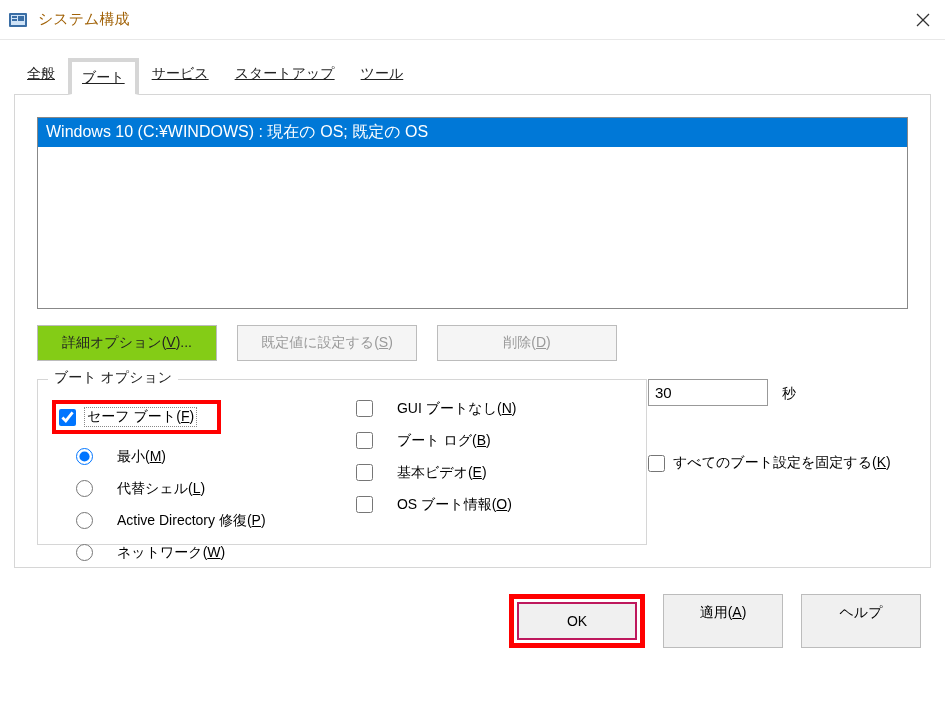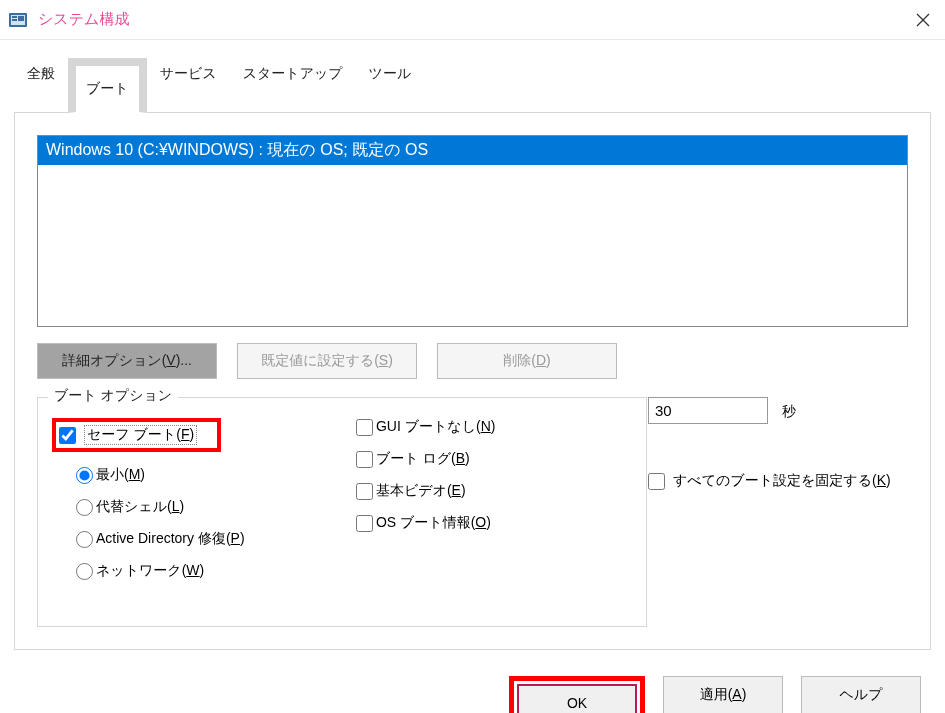--- a/index.html
+++ b/index.html
@@ -1,61 +1,61 @@
 <!DOCTYPE html>
 <html><head>
 <meta charset="utf-8">
 <style>
 * { box-sizing: border-box; margin: 0; padding: 0; font-family: "Yu Gothic UI", "Meiryo", "Segoe UI", sans-serif; font-size: 14px; }
 body { background: #fff; width: 945px; height: 713px; position: relative; overflow: hidden; }
 
 .titlebar { height: 40px; display: flex; align-items: center; padding: 0 8px; border-bottom: 1px solid #e8e8e8; }
 .titlebar .app-icon { width: 20px; height: 20px; margin-right: 10px; display:flex; align-items:center; justify-content:center; }
-.titlebar .title { flex: 1; color: #ec4899; font-size: 15px; }
+.titlebar .title { flex: 1; color: #a16207; font-size: 15px; }
 .titlebar .close { width: 28px; height: 28px; display: flex; align-items: center; justify-content: center; color: #222; cursor: pointer; }
 .titlebar .close svg { width: 14px; height: 14px; }
 
 .tabs { display: flex; margin: 18px 0 0 14px; position: relative; }
-.tab { padding: 6px 12px; border: 1px solid #fff; border-bottom: none; background: #fff; color: #222; cursor: pointer; position: relative; }
+.tab { padding: 6px 12px; border: 1px solid #fff; border-bottom: none; background: #fff; color: #222; cursor: pointer; position: relative; text-decoration: underline; }
 .tab.active { border-color: #d6d6d6; border-bottom: 1px solid #fff; z-index: 2; }
-.tab-highlight { border: 8px solid #3b82f6; padding: 14px 10px; position: relative; z-index: 3; }
+.tab-highlight { border: 4px solid #3b82f6; padding: 7px 10px; position: relative; z-index: 3; }
 
 .tab-panel { border: 1px solid #d6d6d6; margin: -1px 14px 14px 14px; padding: 22px; position: relative; }
 
 .listbox { border: 1px solid #888; width: 100%; height: 192px; background: #fff; overflow-y: auto; margin-bottom: 16px; }
 .listbox .item { padding: 4px 8px; font-size: 16px; }
 .listbox .item.selected { background: #0078d7; color: #fff; }
 
 .button-row { display: flex; gap: 20px; margin-bottom: 18px; }
-.btn { border: 1px solid #bcbcbc; background: #a3a3a3; padding: 8px 0; width: 180px; text-align: center; cursor: pointer; color: #222; }
+.btn { border: 1px solid #bcbcbc; background: #84cc16; padding: 8px 0; width: 180px; text-align: center; cursor: pointer; color: #222; }
 .btn.disabled { color: #9a9a9a; cursor: default; background: #f5f5f5; }
 
 .groupbox { border: 1px solid #d6d6d6; padding: 20px 14px 14px 14px; position: relative; display: inline-block; vertical-align: top; }
 .groupbox .legend { position: absolute; top: -11px; left: 10px; background: #fff; padding: 0 6px; color: #222; }
 
-.boot-opts { width: 610px; height: 230px; }
+.boot-opts { width: 610px; height: 166px; }
 .right-col { float: right; width: 260px; }
 
 .timeout-section { margin-bottom: 20px; }
 .timeout-section .lbl { display: block; margin-bottom: 6px; }
 .timeout-section input { width: 120px; padding: 4px 6px; border: 1px solid #999; font-size: 15px; }
 .timeout-section .unit { margin-left: 10px; }
 
 .fix-row { margin-top: 48px; }
 .check-row { display: flex; align-items: flex-end; gap: 8px; }
 input[type=checkbox] { width: 17px; height: 17px; cursor: pointer; }
 input[type=radio] { width: 17px; height: 17px; cursor: pointer; }
 
 .opt-col { display: inline-block; vertical-align: top; }
 .col1 { width: 300px; }
 .col2 { width: 260px; }
 
 .safe-row { margin-bottom: 14px; }
 .safe-row .highlight-box { border: 4px solid #ff0000; padding: 3px 20px 3px 3px; display: inline-flex; align-items: center; gap: 8px; }
-.radio-row, .gui-row { display: flex; align-items: center; gap: 3px; margin: 0 0 14px 24px; }
+.radio-row, .gui-row { display: flex; gap: 24px; margin: 0 0 14px 24px; }
 .gui-row { margin-left: 0; }
 .ul-key { text-decoration: underline; }
 
 .bottom-bar { display: flex; justify-content: flex-end; gap: 18px; padding: 12px 24px 20px 24px; }
 .dlg-btn { width: 120px; padding: 9px 0; border: 1px solid #bcbcbc; background: #f0f0f0; text-align: center; cursor: pointer; }
 .ok-wrap { border: 5px solid #ff0000; padding: 3px; }
 .ok-wrap .dlg-btn { border: 2px solid #be185d; }
 
 .clearfix::after { content: ""; display: block; clear: both; }
 </style>

